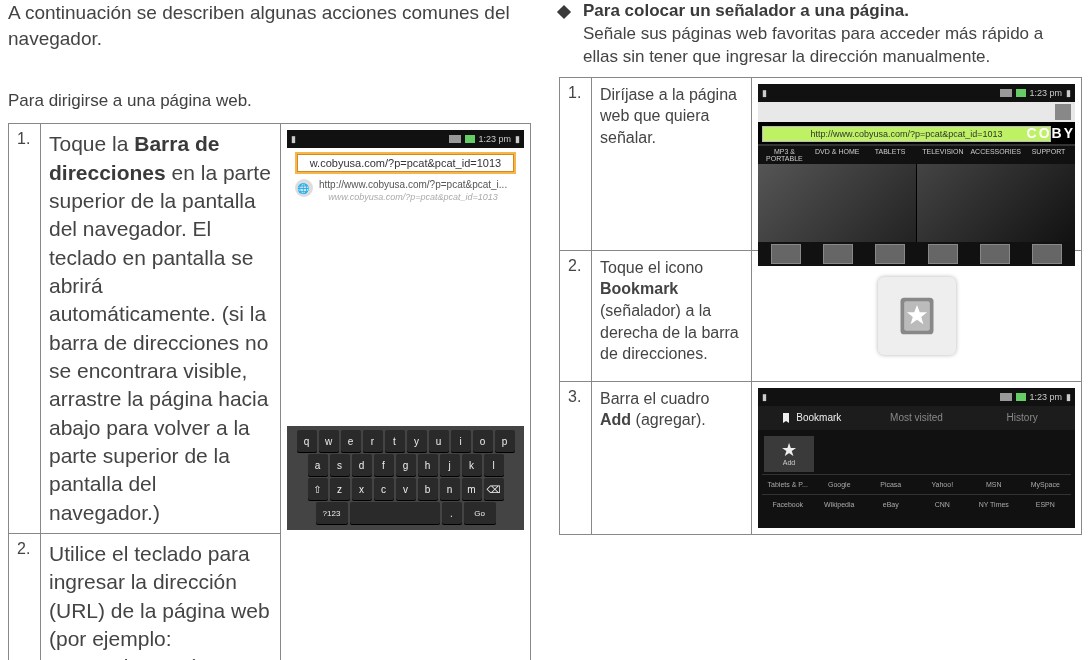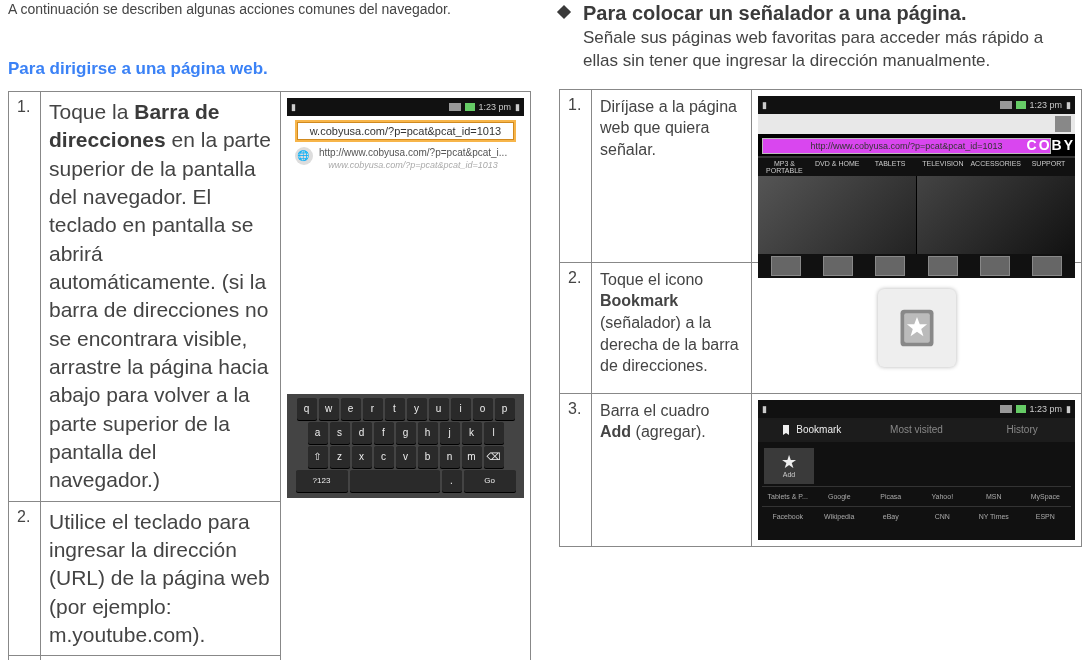--- a/index.html
+++ b/index.html
@@ -17,58 +17,58 @@
     }
     .columns {
       display: flex;
       gap: 28px;
     }
     .col {
       flex: 1;
       min-width: 0;
     }
     .intro {
-      font-size: 14px;
+      font-size: 19px;
       line-height: 1.35;
       margin-bottom: 1px;
       color: #444;
     }
     .section-header {
       font-size: 17px;
-      font-weight: bold;
+      font-weight: normal;
       margin-bottom: 12px;
-      color: #3b82f6;
+      color: #404040;
       margin-top: 40px;
     }
     .diamond-row {
       display: flex;
       gap: 14px;
     }
     .diamond {
       width: 10px;
       height: 10px;
       background: #3a3a3a;
       transform: rotate(45deg);
       margin-top: 7px;
       flex-shrink: 0;
     }
     .diamond-content {
       flex: 1;
     }
     .diamond-title {
       font-weight: bold;
-      font-size: 20px;
+      font-size: 17px;
       line-height: 1.35;
       color: #3a3a3a;
     }
     .diamond-body {
       font-size: 17px;
       line-height: 1.35;
       color: #444;
-      margin-bottom: 16px;
+      margin-bottom: 8px;
     }
     table.steps {
       border-collapse: collapse;
       width: 100%;
       table-layout: fixed;
     }
     table.steps td {
       border: 1px solid #888;
       padding: 6px 8px;
       vertical-align: top;
@@ -176,39 +176,39 @@
       bottom: 0; left: 0; right: 0;
       background: #444;
       padding: 4px;
     }
     .kb-row { display: flex; gap: 2px; justify-content: center; margin-bottom: 2px; }
     .key {
       width: 20px; height: 22px; background: #2a2a2a;
       border-radius: 2px; box-shadow: 0 1px 0 #000;
       font-size: 10px; color: #eee; display:flex; align-items:center; justify-content:center;
     }
-    .key.wide { width: 52px; font-size: 8px; }
+    .key.wide { width: 32px; font-size: 8px; }
     .key.space { width: 90px; }
     
     .shot1 {
       width: 100%;
       height: 160px;
       position: relative;
       background: #1a1a1a;
     }
     .shot1 .addrbar-row {
       background: #e8e8e8;
       height: 20px;
       display: flex;
       align-items:center;
       padding: 0 4px;
       gap: 4px;
     }
     .shot1 .addrbar-row .url {
-      flex:1; font-size:9px; background:#d946ef; padding:2px 4px; color:#333;
+      flex:1; font-size:9px; background:#bef264; padding:2px 4px; color:#333;
       white-space:nowrap; overflow:hidden; border:1px solid #bbb;margin-top:44px;
     }
     .shot1 .addrbar-row .bm { width:16px; height:16px; background:#888; }
     .shot1 .coby {
       background:#000; text-align:right; font-size:14px; letter-spacing:2px;
       font-weight:bold; color:#fff; padding:3px 0;
     }
     .shot1 .tabs {
       display:flex; font-size:7px; color:#ccc; background:#111;
     }

